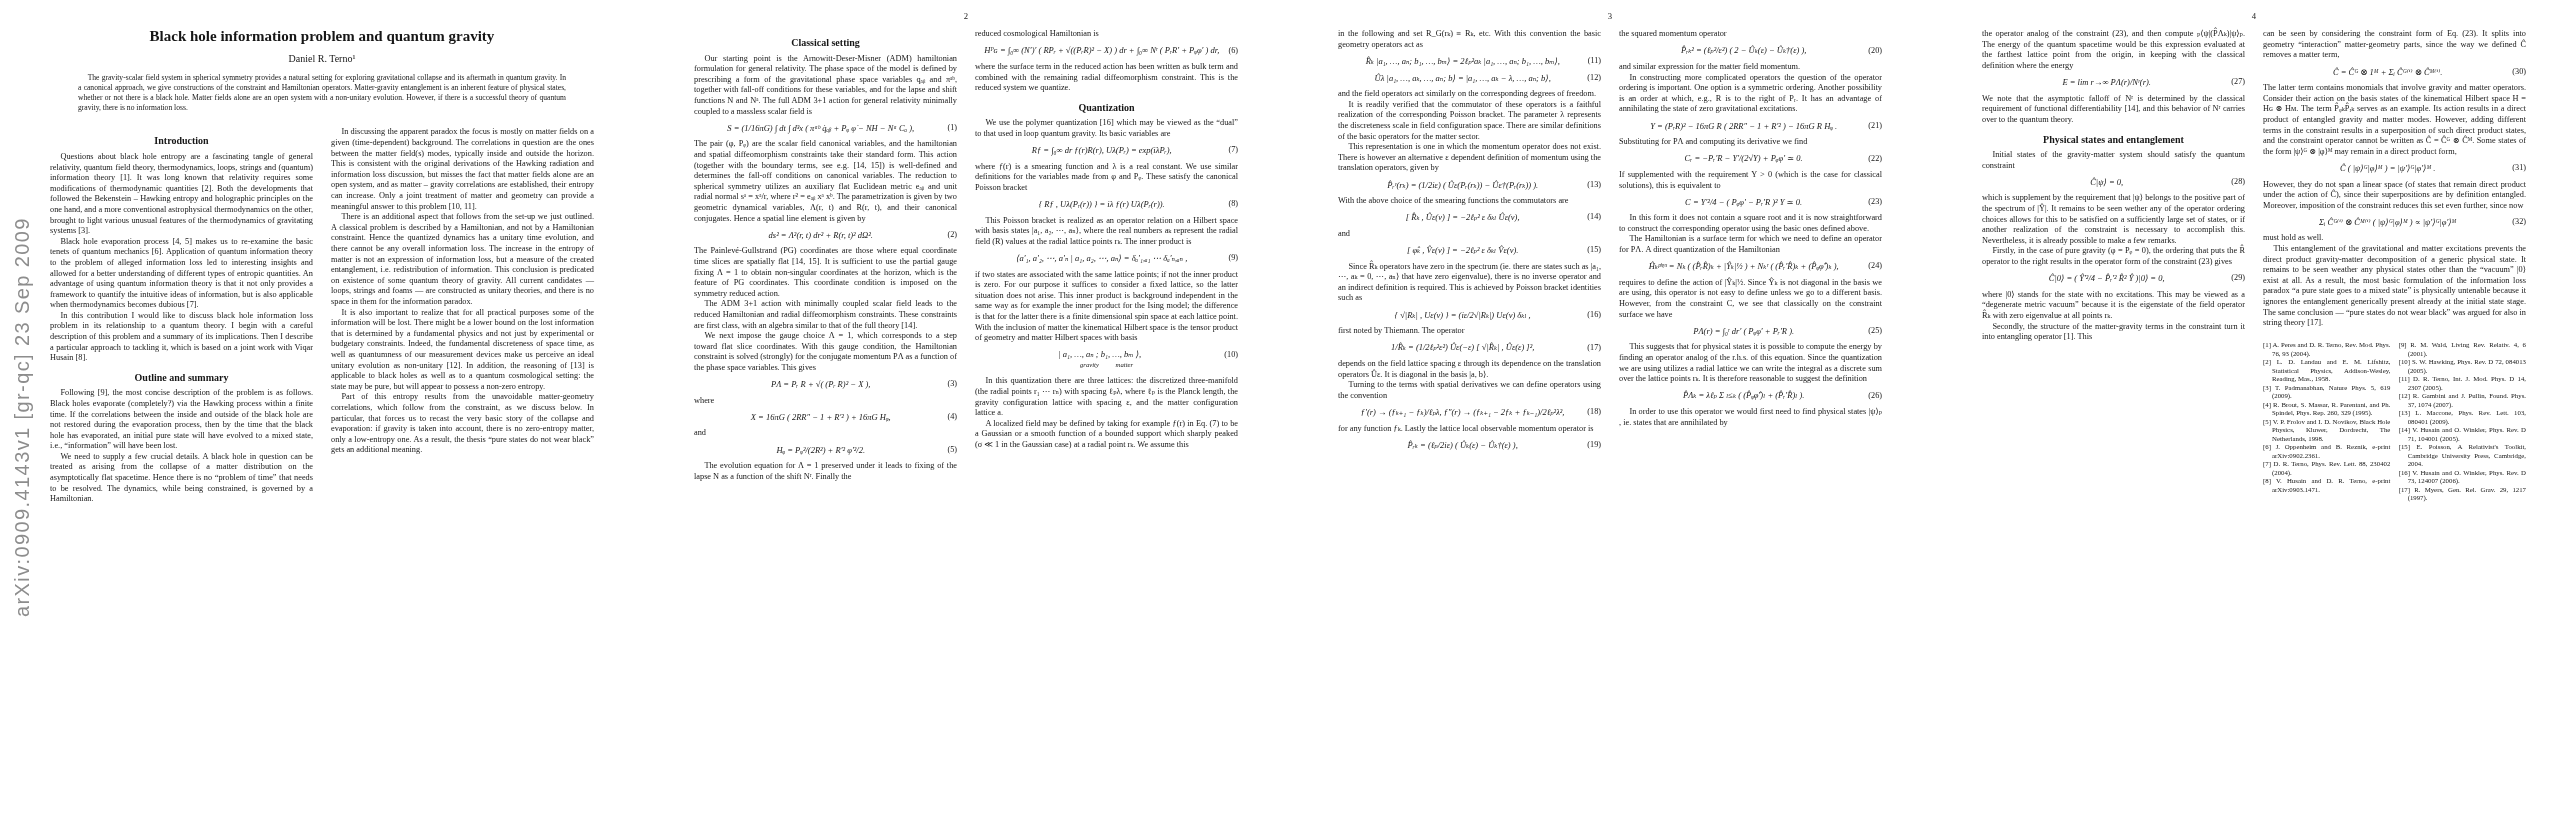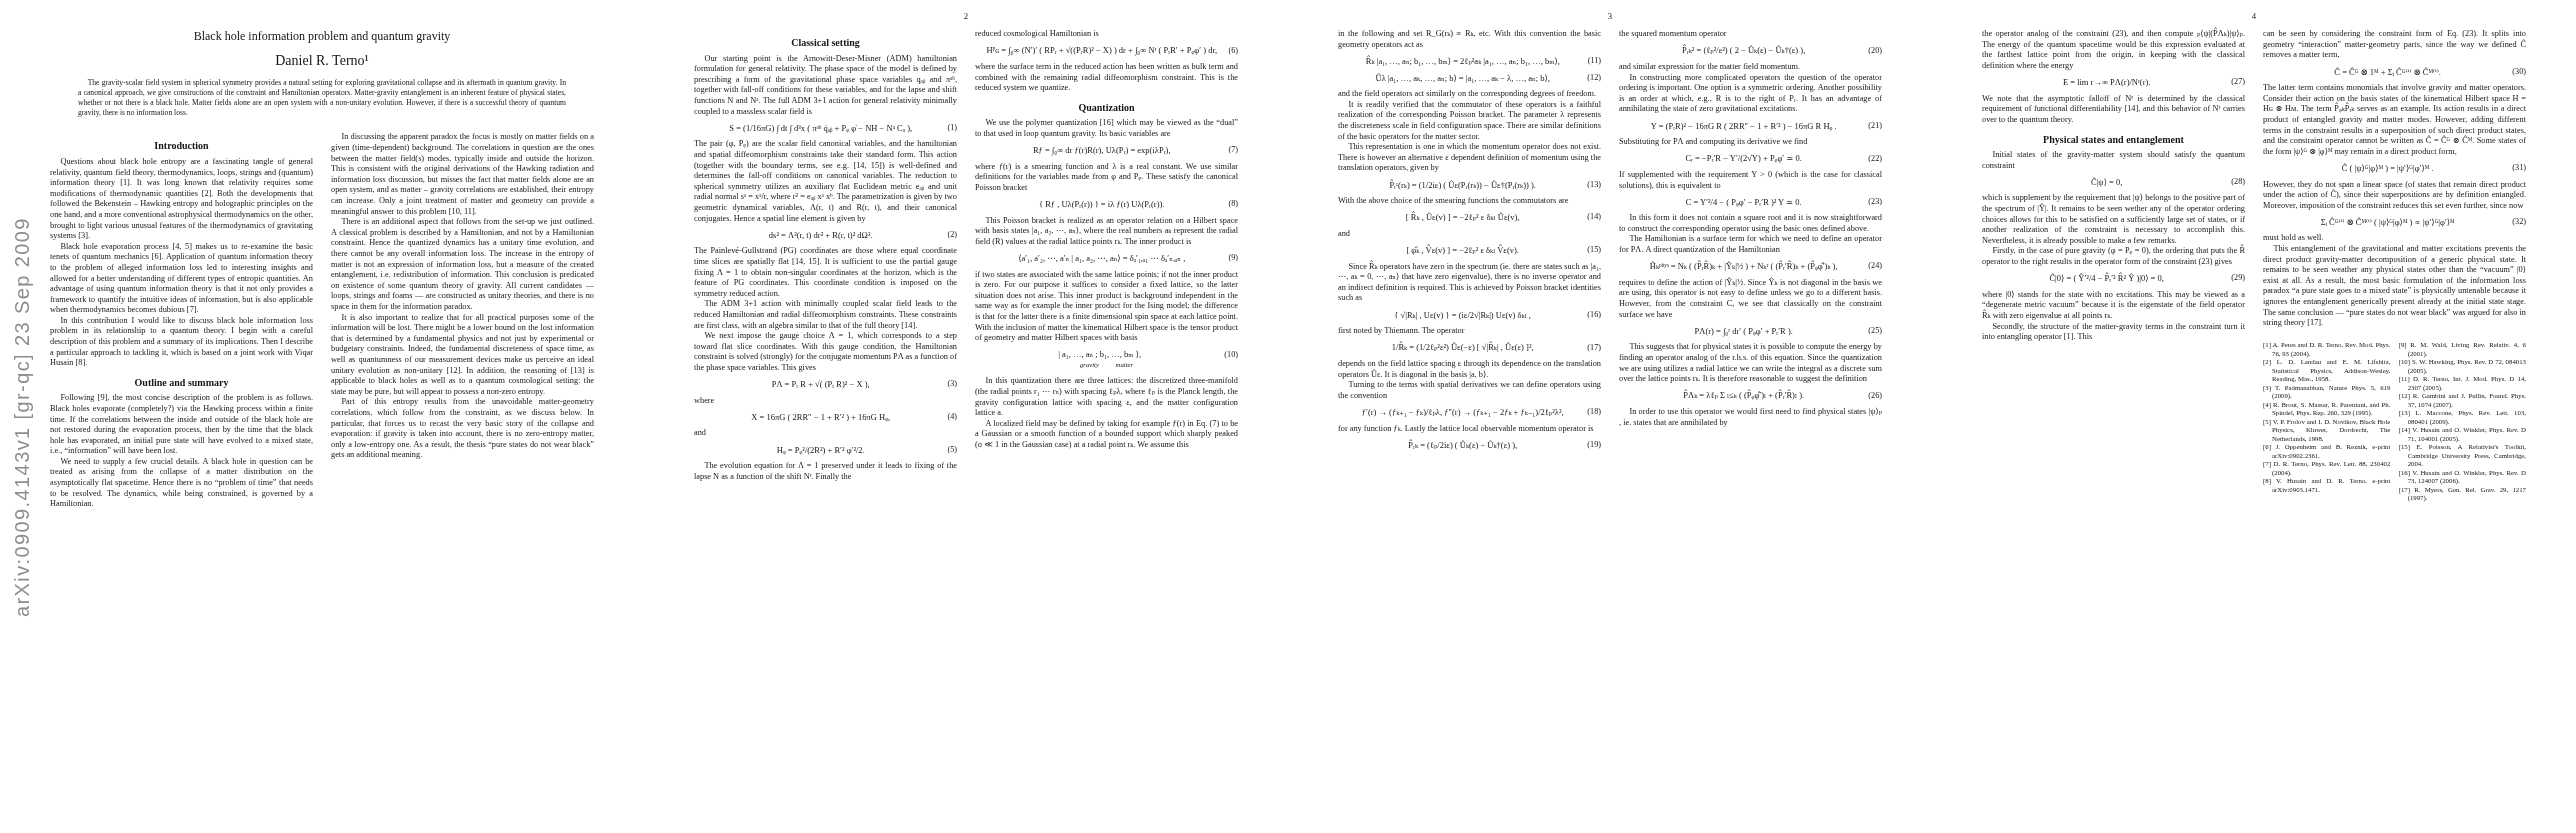--- a/index.html
+++ b/index.html
@@ -12,33 +12,33 @@
   .arxiv-stamp{
     position:absolute;left:4.2px;top:0;height:834px;width:36px;z-index:6;
     display:flex;align-items:center;justify-content:center;
     writing-mode:vertical-rl;transform:rotate(180deg);
     font-family:"Liberation Sans","DejaVu Sans",sans-serif;
     font-size:20px;color:#8d8d8d;letter-spacing:1.4px;white-space:nowrap;
   }
   .page{width:644px;height:834px;position:relative;overflow:hidden;background:#fff;flex:0 0 644px}
   .page-num{text-align:center;font-size:8.7px;height:23.6px;padding-top:11px;color:#222}
   .paper-head{text-align:center;padding:5.6px 60px 0}
-  .title{font-size:12px;font-weight:normal;line-height:15.3px;padding:0 28px}
-  .author{font-size:14px;margin-top:9px}
+  .title{font-size:15px;font-weight:bold;line-height:15.3px;padding:0 28px}
+  .author{font-size:10px;margin-top:9px}
   .affiliation{font-size:8px;font-style:italic;margin-top:3.5px;line-height:10px;white-space:pre-line}
   .abstract{font-size:7.6px;line-height:10px;text-align:justify;margin:9px 18px 0;text-indent:9.7px}
   .page-body{display:flex;gap:18px;padding:5.6px 50px 0;align-items:flex-start}
   .page-body.below-head{padding-top:14px}
   .col{flex:1;min-width:0;font-size:8.3px;line-height:10.6px;text-align:justify}
   .sec-heading{text-align:center;font-weight:bold;margin:9px 0 4.9px;font-size:10px}
   .para{text-indent:10.4px}
   .para.ni{text-indent:0}
   .eq-wrap{margin:5.6px 0}
   .eq-row{display:flex;align-items:center}
-  .eq-body{flex:1;text-align:center;font-size:8.5px;line-height:11px;padding:0 2.8px}
+  .eq-body{flex:1;text-align:center;font-style:italic;font-size:8.5px;line-height:11px;padding:0 2.8px}
   .eq-num{font-size:8.2px;font-style:normal;color:#161616}
   .eq-sub{text-align:center;font-style:italic;font-size:6.7px;margin-top:0;white-space:pre;color:#161616}
   .refs{display:flex;gap:8.3px;margin-top:12.5px;text-align:left}
   .ref-col{flex:1;min-width:0;font-size:6.8px;line-height:8.5px}
   .ref-item{padding-left:9px;text-indent:-9px;text-align:justify}
 </style>
 </head>
 <body>
 
 <div class="spread">

